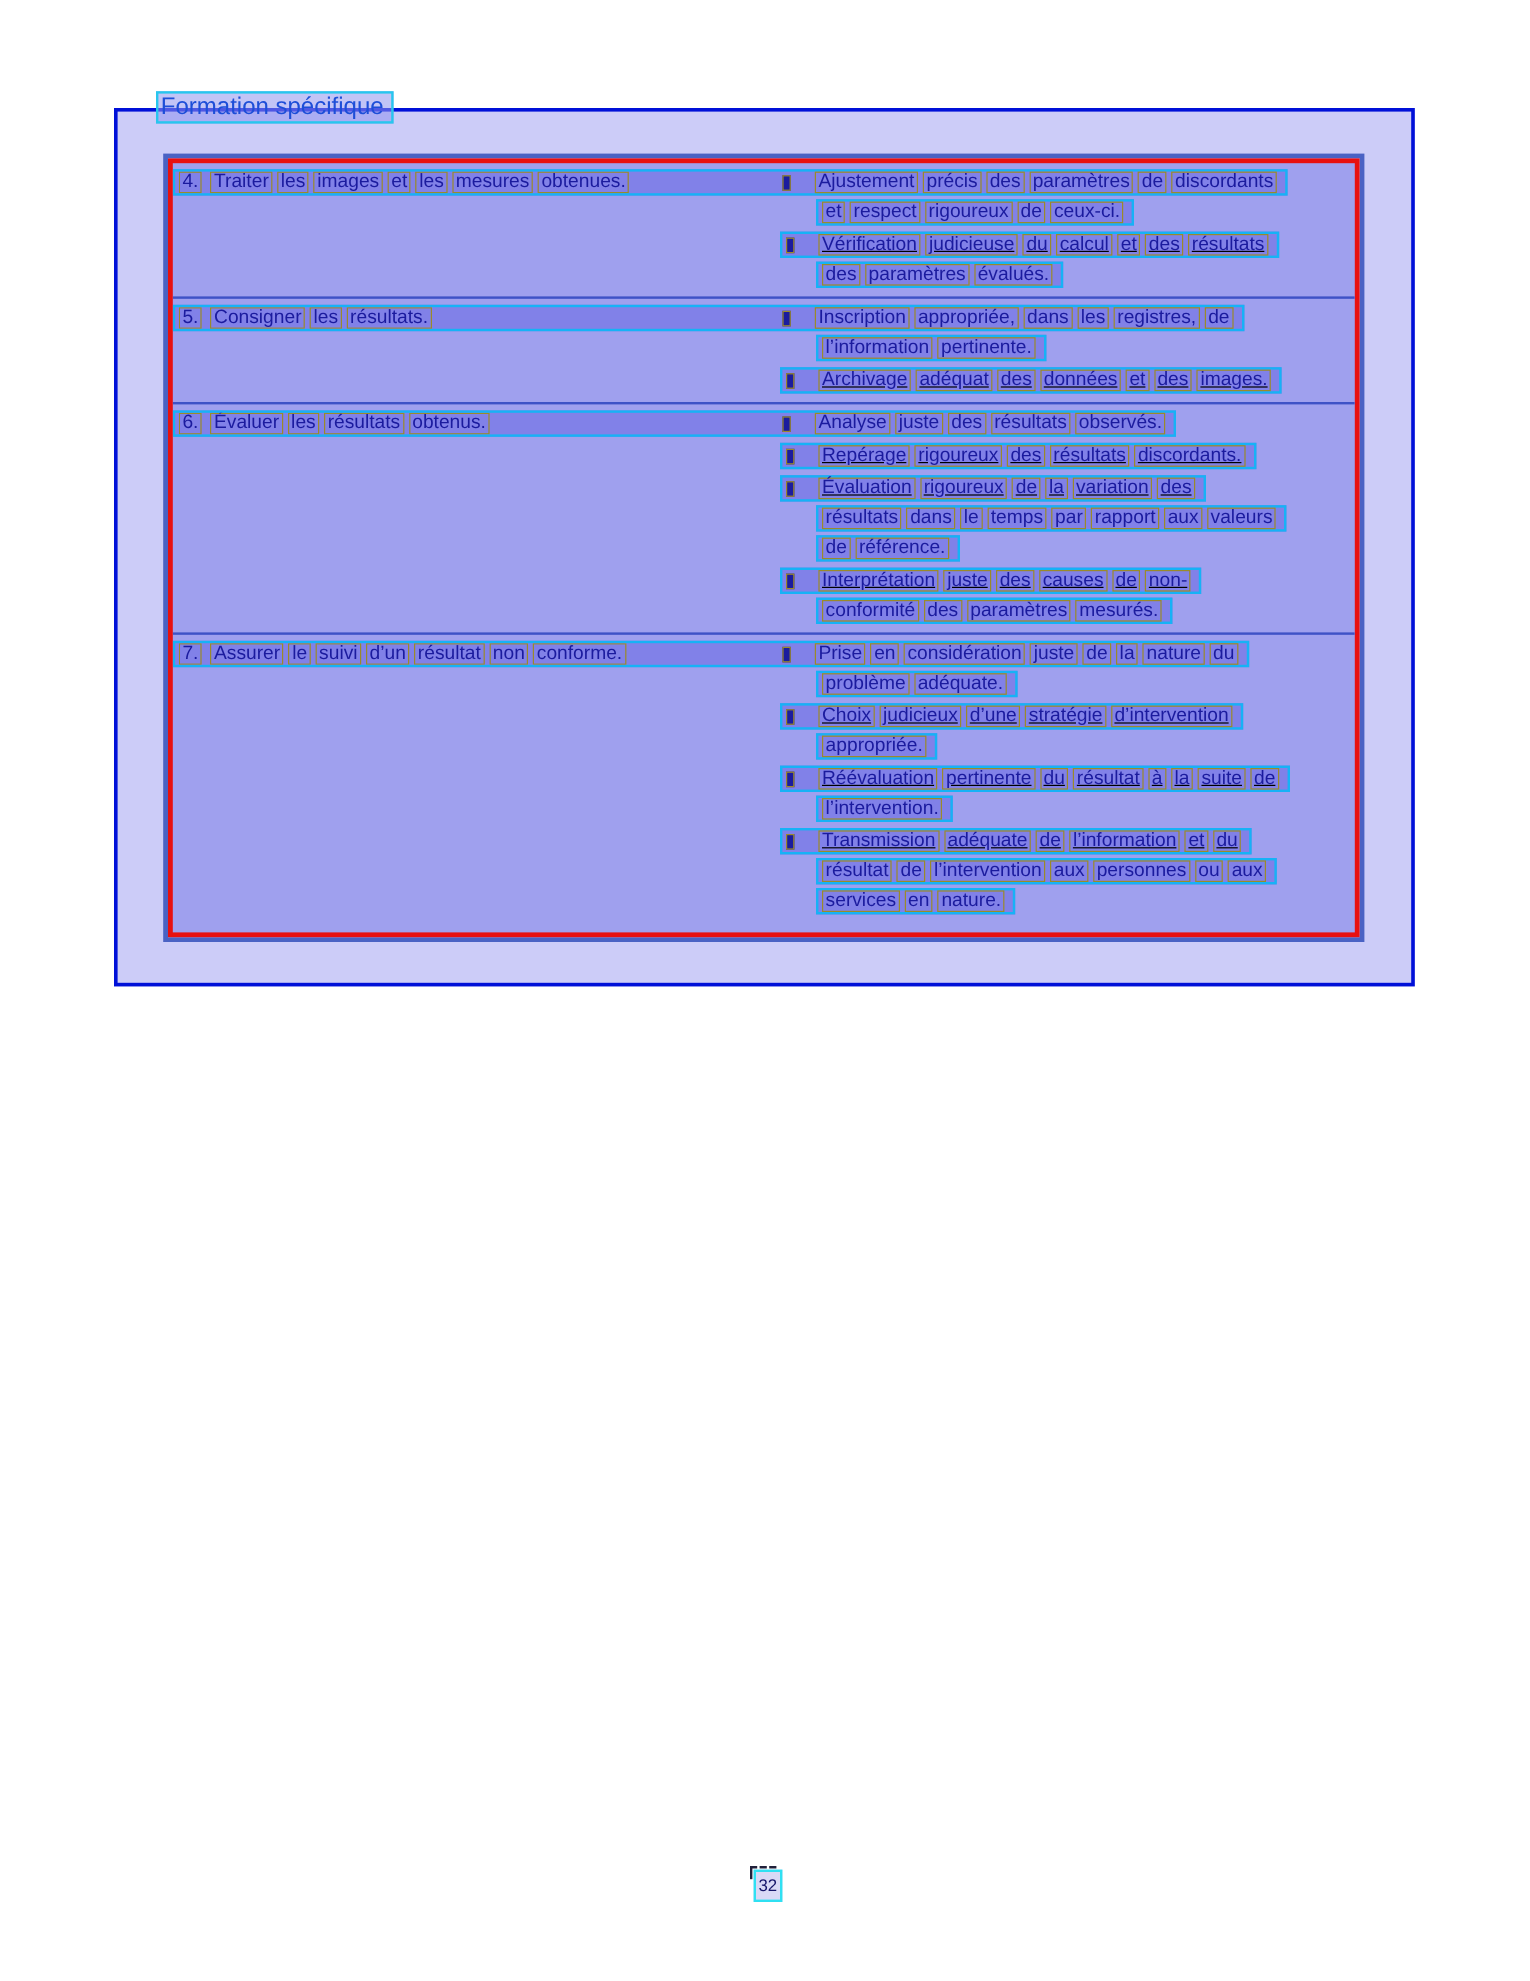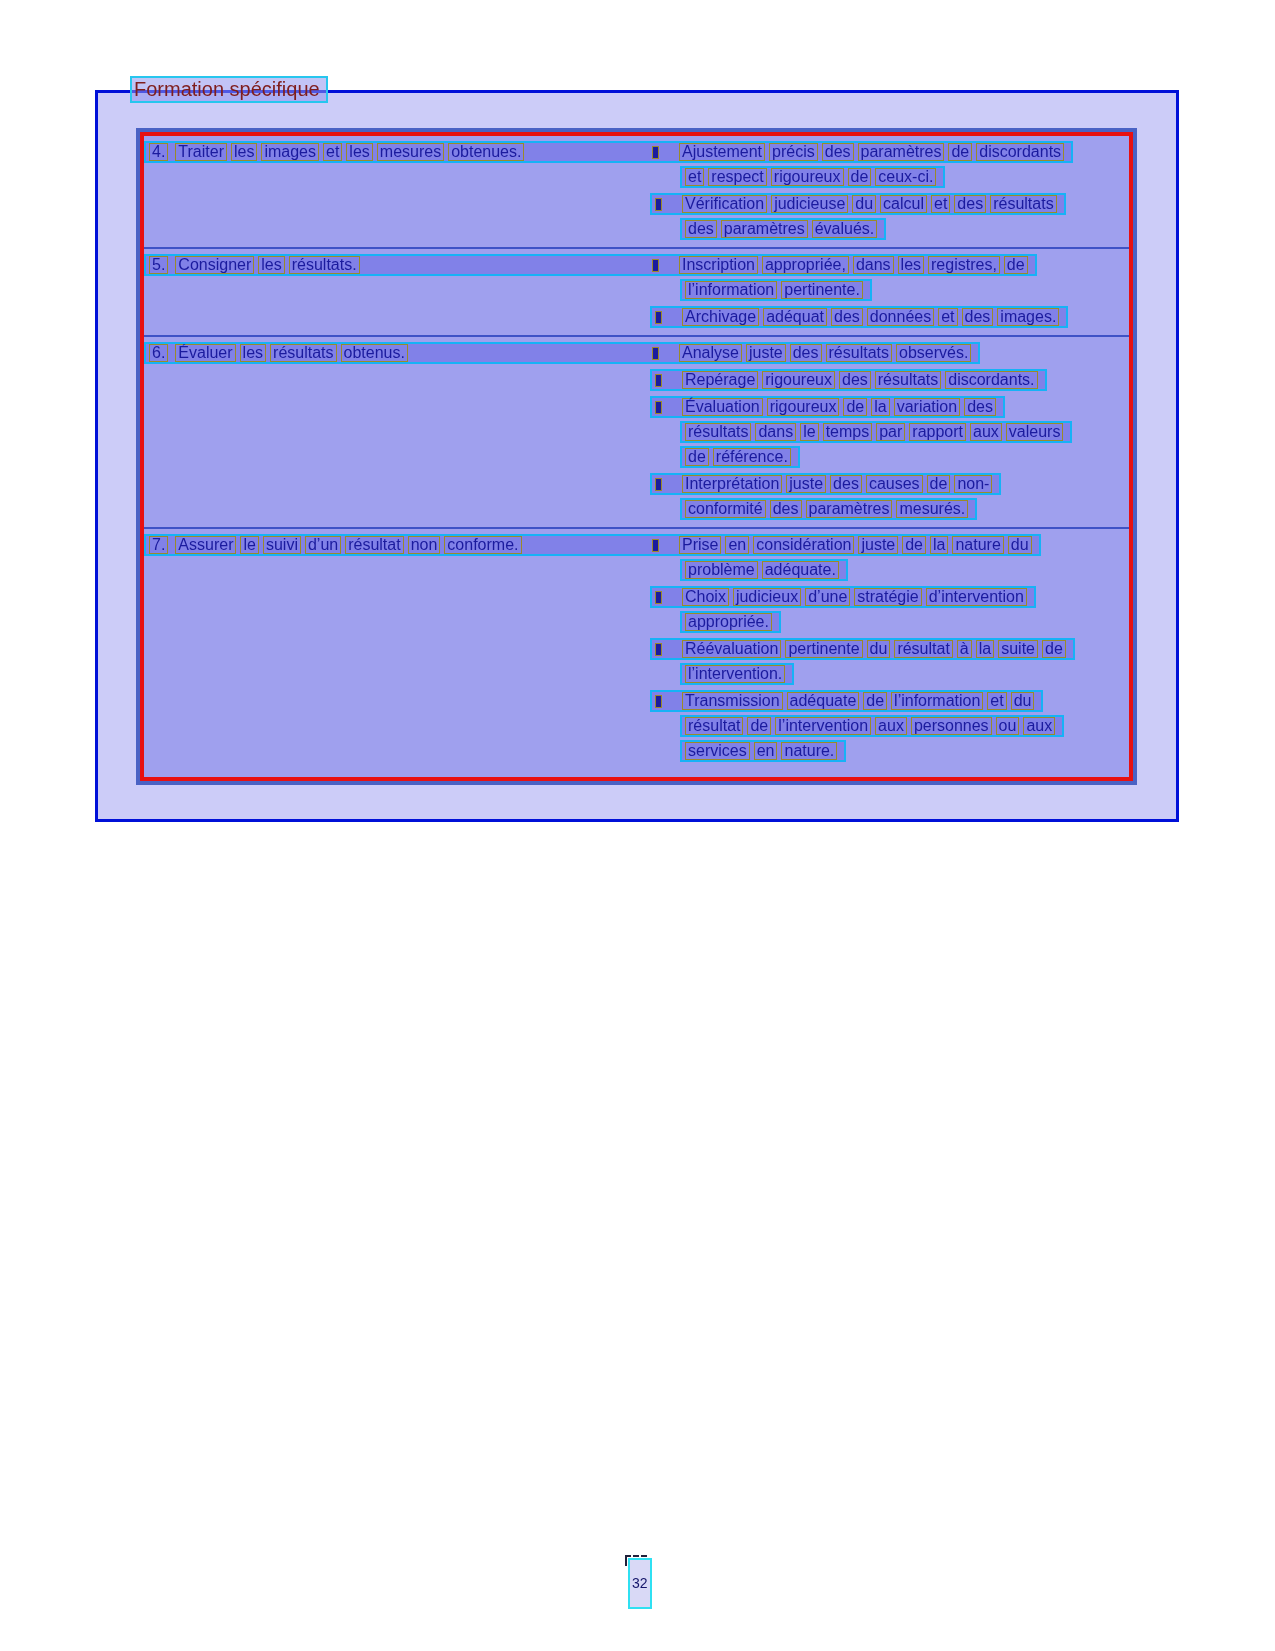--- a/index.html
+++ b/index.html
@@ -13,21 +13,21 @@
   .outer-box {
     position:absolute; left:95px; top:90px; width:1084px; height:732px;
     box-sizing:border-box;
     background:#ccccf8;
     border:3px solid #0010d8;
   }
 
   
   .doc-header {
     position:absolute; left:130px; top:76px; z-index:5;
-    font-size:20px; line-height:22px; color:#7f1d1d;
+    font-size:20px; line-height:22px; color:#1d4ed8;
     background:rgba(144,148,238,0.55);
     border:2px solid #27c6ee;
     padding:0 6px 1px 2px;
     white-space:nowrap;
   }
 
   
   .table-outer {
     position:absolute; left:38px; top:35px;
     border:4px solid #4a62c4;
@@ -49,21 +49,21 @@
 
   
   .bar {
     display:flex; width:fit-content; align-items:center;
     background:#8181e8;
     border:2px solid #16b2f6;
     height:22px; box-sizing:border-box;
     margin:0 0 3px 0; padding:0 3px;
   }
   .bar.cont { margin-left:536px; }
-  .bar.mark { margin-left:506px; }
+  .bar.mark { margin-left:506px;text-decoration:underline; }
   .bar.pgap { margin-top:5px; }
 
   .leftsec { display:flex; flex:0 0 503px; align-items:center; min-width:0; overflow:hidden; }
 
   
   .word {
     border:1px solid #9a8a2a;
     padding:0 2px; margin-right:4px;
     color:#1b1b9e; font-size:16px; line-height:16px;
     white-space:pre; flex:none;
@@ -76,21 +76,21 @@
     border:1px solid #9a8a2a;
     margin-right:20px;
   }
 
   
   .pagenum {
     position:absolute; left:628px; top:1558px; z-index:4;
     border:2px solid #2fe0f2;
     background:#d9d9f6;
     color:#15156a; font-size:14px; line-height:15px;
-    padding:16px 2px;
+    padding:4px 2px;
   }
   .pagenum-dash {
     position:absolute; left:625px; top:1555px; width:20px; height:9px; z-index:3;
     border-top:2px dashed #20203a;
     border-left:2px dashed #20203a;
   }
 </style>
 </head>
 <body>
 

